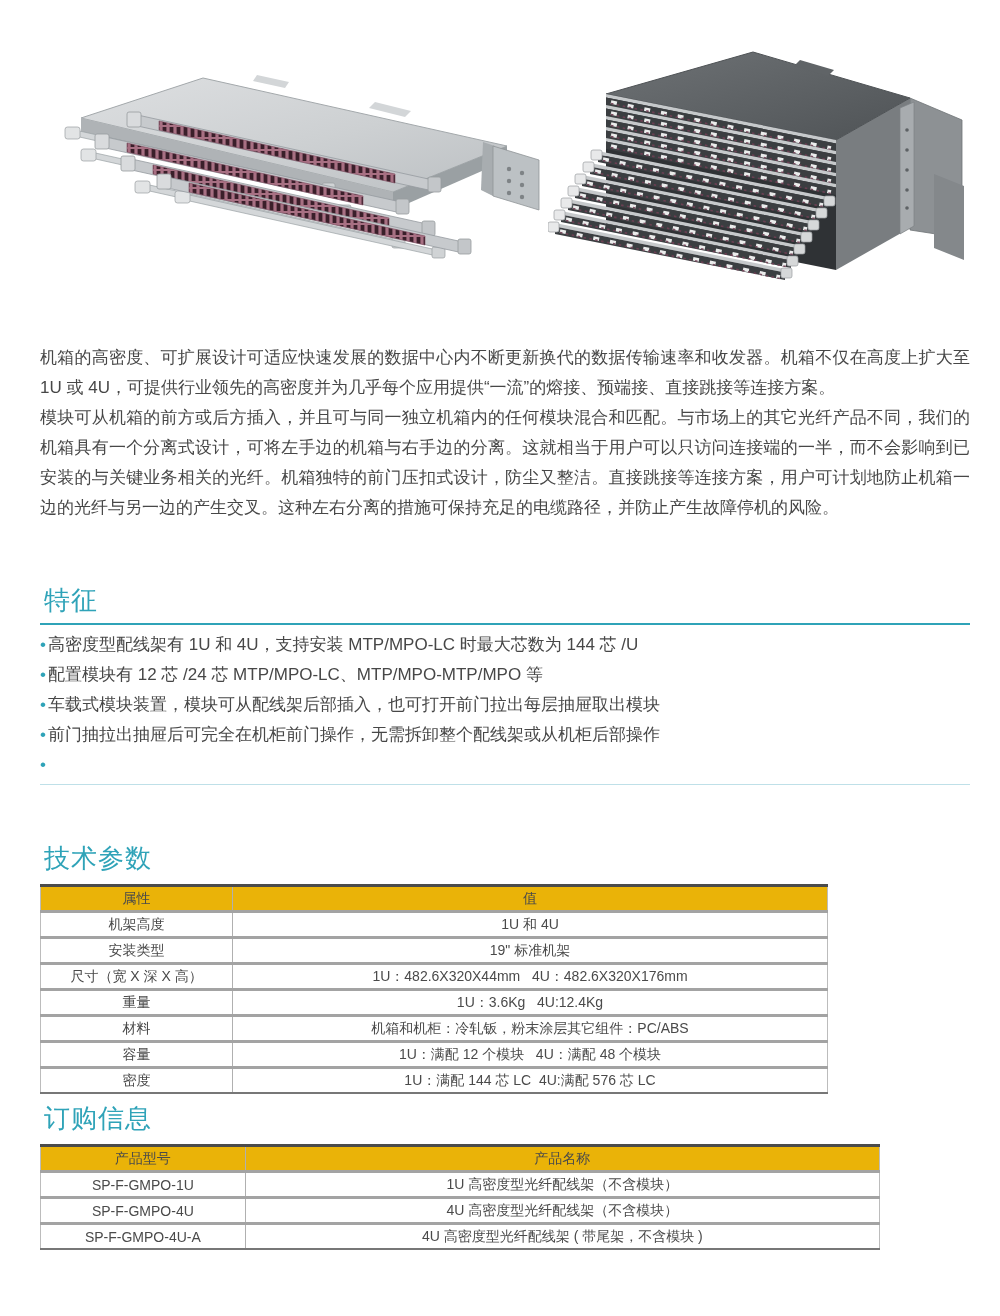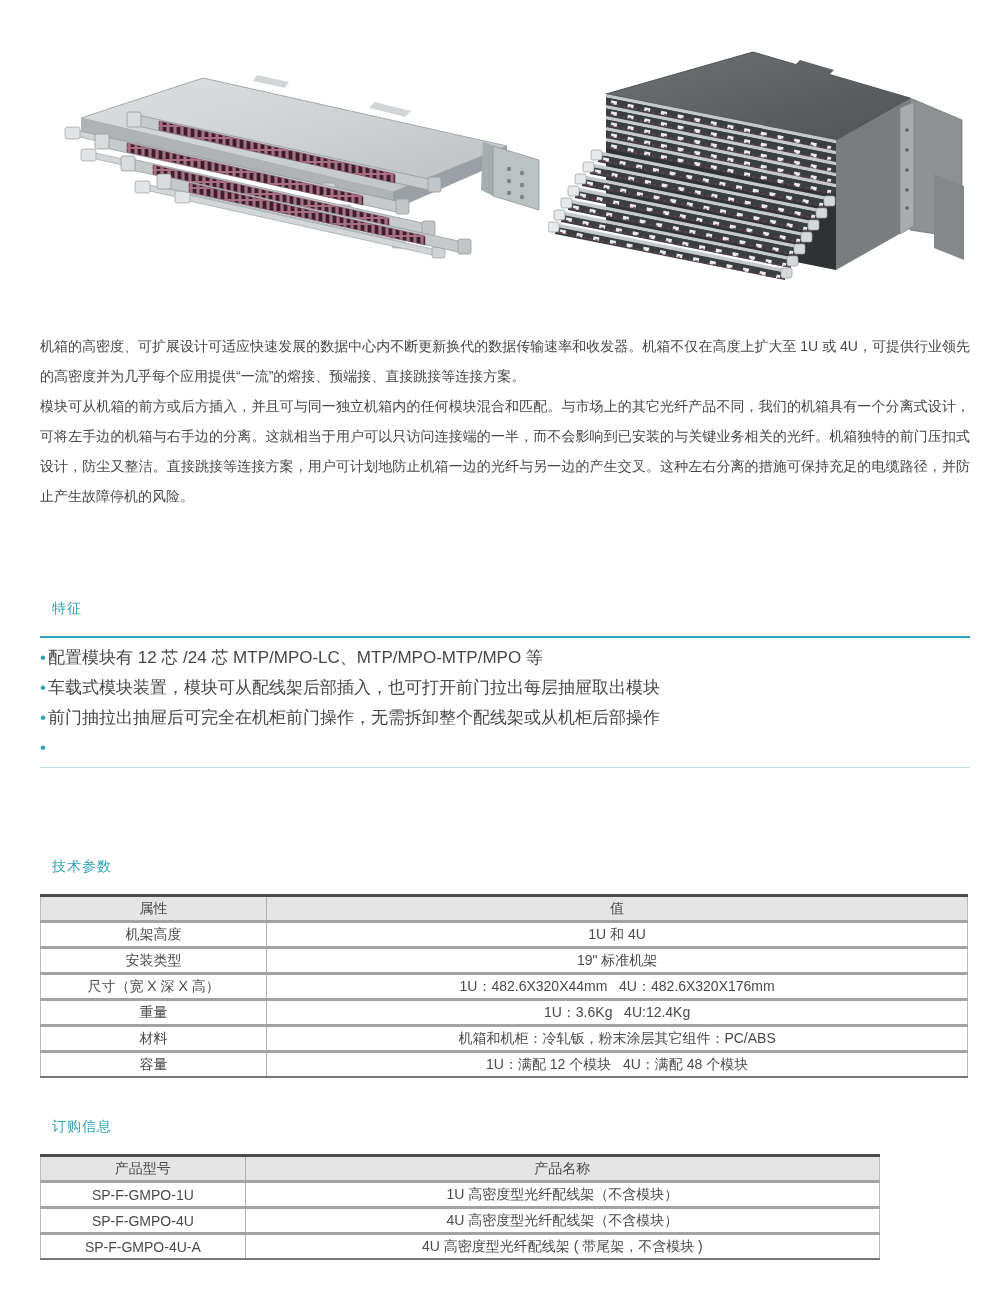--- a/index.html
+++ b/index.html
@@ -5,43 +5,43 @@
   html,body{margin:0;padding:0;background:#ffffff;}
   .page{
     position:relative;width:1000px;height:1316px;background:#ffffff;overflow:hidden;
     font-family:"Liberation Sans","DejaVu Sans",sans-serif;color:#4a4a4a;
   }
   
   #figures{position:absolute;top:0;left:0;width:1000px;height:320px;}
   .fig-left{position:absolute;left:45px;top:72px;}
   .fig-right{position:absolute;left:548px;top:46px;}
   
-  #intro{position:absolute;top:331px;left:40px;width:930px;
-         font-size:14px;line-height:30px;text-align:justify;color:#474747;}
+  #intro{position:absolute;top:343px;left:40px;width:930px;
+         font-size:17px;line-height:30px;text-align:justify;color:#474747;}
   #intro p{margin:0;}
   
-  h2.sec{font-size:14px;line-height:32px;font-weight:400;color:#2fa3b8;margin:12px;letter-spacing:1px;}
+  h2.sec{font-size:26px;line-height:32px;font-weight:400;color:#2fa3b8;margin:4px;letter-spacing:1px;}
   .rule{height:2px;background:#2fa3b8;margin-top:7px;}
   .rule-light{height:1px;background:#bfe0e8;margin-top:4px;}
   
   #features{position:absolute;top:580px;left:40px;width:930px;}
   #features ul{list-style:none;margin:5px 0 0 0;padding:0;font-size:17px;line-height:30px;color:#474747;}
   #features li{display:flex;align-items:baseline;}
   .dot{color:#2fa3b8;margin-right:2px;flex:0 0 auto;}
   .dot::before{content:"\2022";}
   
-  #specs{position:absolute;top:838px;left:40px;width:928px;}
+  #specs{position:absolute;top:838px;left:40px;width:788px;}
   #ordering{position:absolute;top:1098px;left:40px;width:840px;}
   table.sheet{width:100%;border-collapse:collapse;table-layout:fixed;margin-top:10px;
     border-top:3px solid #4b4b4b;border-bottom:2px solid #777777;
     border-left:1px solid #bcbcbc;border-right:1px solid #bcbcbc;}
   table.sheet th, table.sheet td{
     height:23px;padding:0 6px;font-size:14px;font-weight:400;text-align:center;
     color:#4a4a4a;white-space:pre-wrap;overflow:hidden;}
-  table.sheet th{background:#e5e5e5;border-bottom:2px solid #4b4b4b;}
+  table.sheet th{background:#eab308;border-bottom:2px solid #4b4b4b;}
   table.sheet td{border-top:3px solid #a3a3a3;}
   table.sheet th + th, table.sheet td + td{border-left:1px solid #b0b0b0;}
   col.c-attr{width:24.4%;}
 </style>
 </head>
 <body>
 
 <div class="page">
 
   <div id="figures">
@@ -153,20 +153,24 @@
     <p>机箱的高密度、可扩展设计可适应快速发展的数据中心内不断更新换代的数据传输速率和收发器。机箱不仅在高度上扩大至 1U 或 4U，可提供行业领先的高密度并为几乎每个应用提供“一流”的熔接、预端接、直接跳接等连接方案。</p>
     <p>模块可从机箱的前方或后方插入，并且可与同一独立机箱内的任何模块混合和匹配。与市场上的其它光纤产品不同，我们的机箱具有一个分离式设计，可将左手边的机箱与右手边的分离。这就相当于用户可以只访问连接端的一半，而不会影响到已安装的与关键业务相关的光纤。机箱独特的前门压扣式设计，防尘又整洁。直接跳接等连接方案，用户可计划地防止机箱一边的光纤与另一边的产生交叉。这种左右分离的措施可保持充足的电缆路径，并防止产生故障停机的风险。</p>
   </div>
 
   <div id="features">
     <h2 class="sec">特征</h2>
     <div class="rule"></div>
     <ul>
       <li>
           <span class="dot"></span>
+          <span>高密度型配线架有 1U 和 4U，支持安装 MTP/MPO-LC 时最大芯数为 144 芯 /U</span>
+        </li>
+      <li>
+          <span class="dot"></span>
           <span>配置模块有 12 芯 /24 芯 MTP/MPO-LC、MTP/MPO-MTP/MPO 等</span>
         </li>
       <li>
           <span class="dot"></span>
           <span>车载式模块装置，模块可从配线架后部插入，也可打开前门拉出每层抽屉取出模块</span>
         </li>
       <li>
           <span class="dot"></span>
           <span>前门抽拉出抽屉后可完全在机柜前门操作，无需拆卸整个配线架或从机柜后部操作</span>
         </li>
@@ -208,20 +212,24 @@
             <td>1U：3.6Kg   4U:12.4Kg</td>
           </tr>
         <tr>
             <td>材料</td>
             <td>机箱和机柜：冷轧钣，粉末涂层其它组件：PC/ABS</td>
           </tr>
         <tr>
             <td>容量</td>
             <td>1U：满配 12 个模块   4U：满配 48 个模块</td>
           </tr>
+        <tr>
+            <td>密度</td>
+            <td>1U：满配 144 芯 LC  4U:满配 576 芯 LC</td>
+          </tr>
       </tbody>
     </table>
   </div>
 
   <div id="ordering">
     <h2 class="sec">订购信息</h2>
     <table class="sheet">
       <colgroup>
           <col class="c-attr">
           <col>

